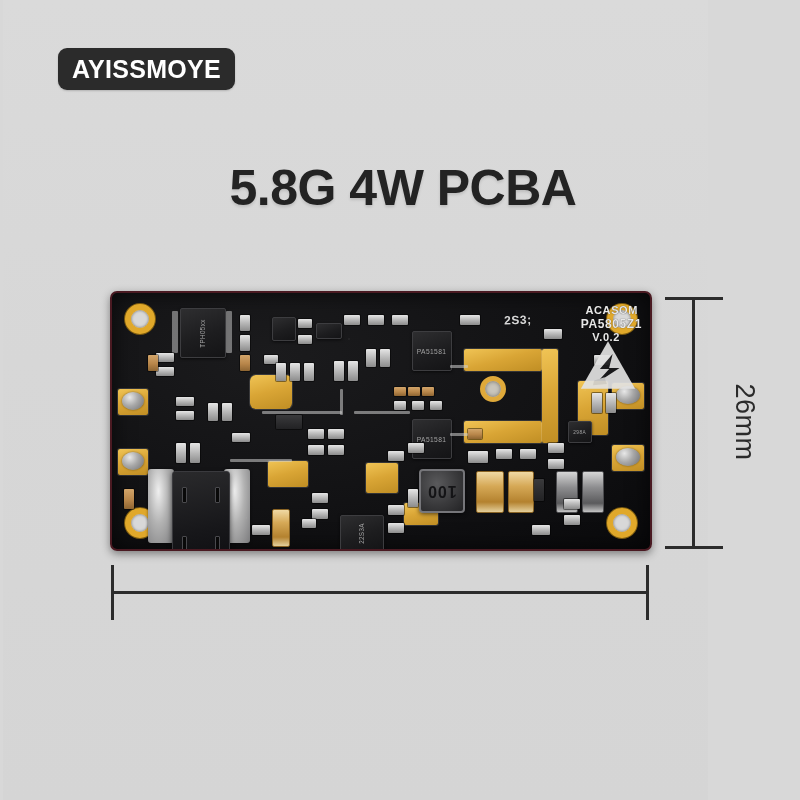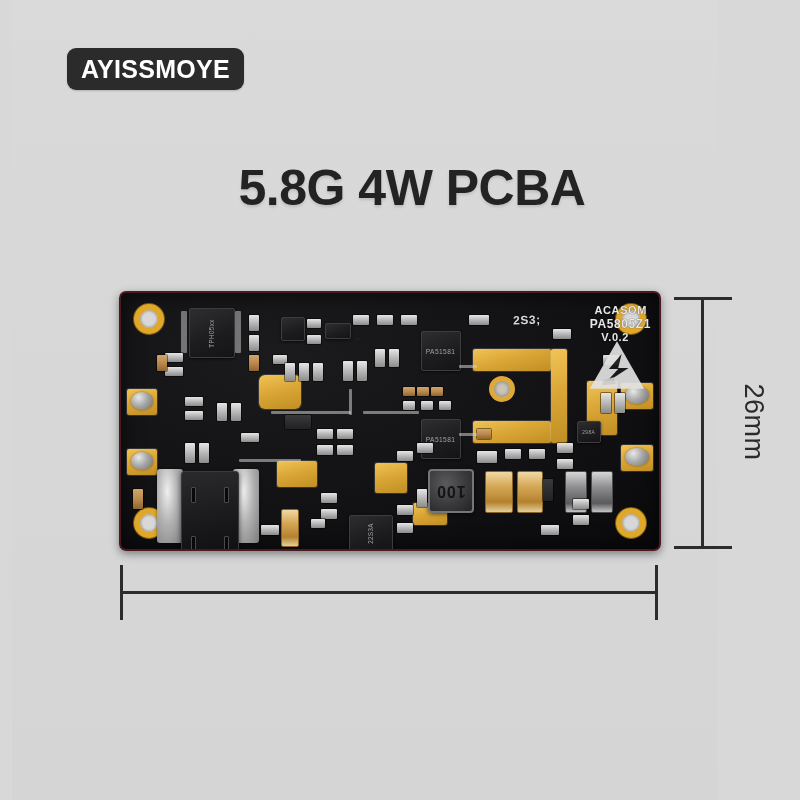--- a/index.html
+++ b/index.html
@@ -10,21 +10,21 @@
     width: 800px;
     height: 800px;
     background: #d8d8d8;
     font-family: "Liberation Sans", sans-serif;
     overflow: hidden;
     position: relative;
   }
 
   #stage {
     position: absolute;
-    left: 12px; top: 0;
+    left: 3px; top: 0;
     width: 705px;
     height: 800px;
     background: linear-gradient(180deg, #dadada 0%, #d7d7d7 45%, #d5d5d5 100%);
   }
 
   
   .brand-badge {
     position: absolute;
     left: 55px;
     top: 48px;

